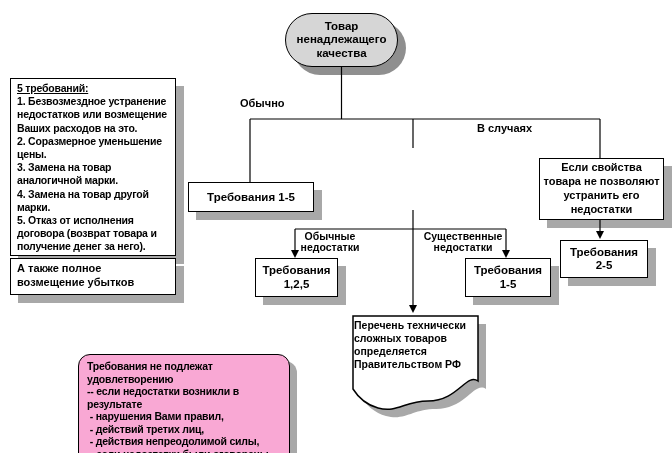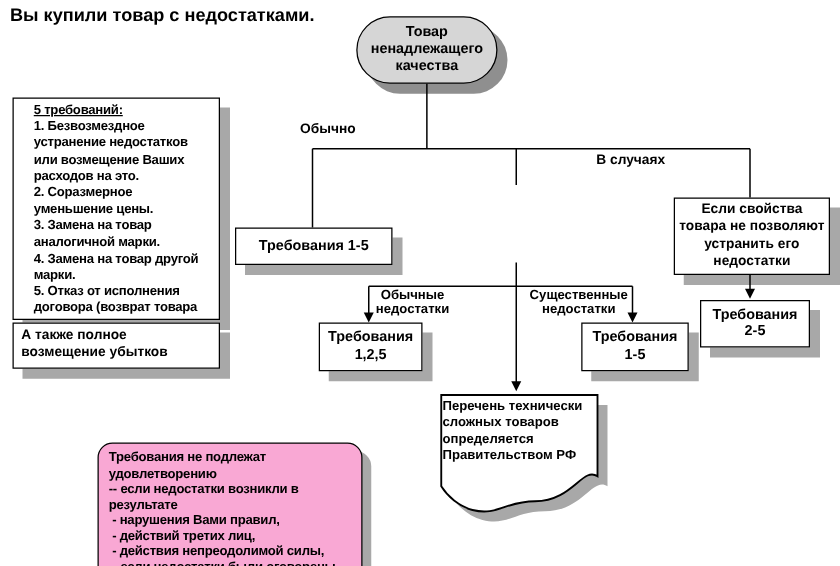--- a/index.html
+++ b/index.html
@@ -17,21 +17,21 @@
   .ellipse {
     left:285px; top:13px; width:113px; height:54px;
     background:#d6d6d6; border:1.5px solid #000; border-radius:27px;
     display:flex; align-items:center; justify-content:center; text-align:center;
     font-size:11.5px; line-height:13.2px; z-index:2;
   }
   .ellipse-shadow { left:293px; top:21px; width:113px; height:54px; background:#8f8f8f; border-radius:27px; z-index:1; }
 
   
   .wbox { background:#fff; border:1.5px solid #000; box-shadow:8px 8px 0 #a8a8a8; z-index:2; }
-  .panel-a { left:10px; top:78px; width:166px; height:178px; padding:3px 16px; font-size:10.5px; line-height:13.2px; letter-spacing:-0.2px; overflow:hidden; }
+  .panel-a { left:10px; top:78px; width:166px; height:178px; padding:3px 6px; font-size:10.5px; line-height:13.2px; letter-spacing:-0.2px; overflow:hidden; }
   .panel-a .hd { text-decoration:underline; }
   .panel-a .bd { white-space:pre-line; }
   .panel-b { left:10px; top:258px; width:166px; height:37px; padding:3px 6px; font-size:11px; line-height:13.5px; }
 
   .node { display:flex; align-items:center; justify-content:center; text-align:center; }
   .req-left  { left:188px; top:182px; width:126px; height:30px; font-size:11.5px; }
   .tech-box  { left:352px; top:148px; width:122px; height:62px; justify-content:flex-start; text-align:left; padding-left:12px; font-size:11px; line-height:13.8px; }
   .if-box    { left:539px; top:158px; width:125px; height:62px; font-size:11px; line-height:13.8px; padding:4px 2px; }
   .req-125   { left:255px; top:258px; width:83px;  height:39px; font-size:11.5px; line-height:13.5px; white-space:pre-line; }
   .req-15    { left:465px; top:258px; width:86px;  height:39px; font-size:11.5px; line-height:13.5px; white-space:pre-line; }
@@ -58,21 +58,20 @@
   .flag-text { left:354px; top:319px; width:122px; font-size:10.5px; line-height:13px; z-index:3; }
 
   
   .connectors { left:0; top:0; width:672px; height:453px; z-index:4; pointer-events:none; }
 </style>
 </head>
 <body>
 
 <div id="canvas">
 
-  <div class="abs title-1">Вы купили товар с недостатками.</div>
 
   <div class="abs ellipse-shadow"></div>
   <div class="abs ellipse">
     <span>Товар ненадлежащего качества</span>
   </div>
 
   <div class="abs wbox panel-a">
     <div class="hd">5 требований:</div>
     <div class="bd">1. Безвозмездное устранение недостатков или возмещение Ваших расходов на это.
 2. Соразмерное уменьшение цены.

